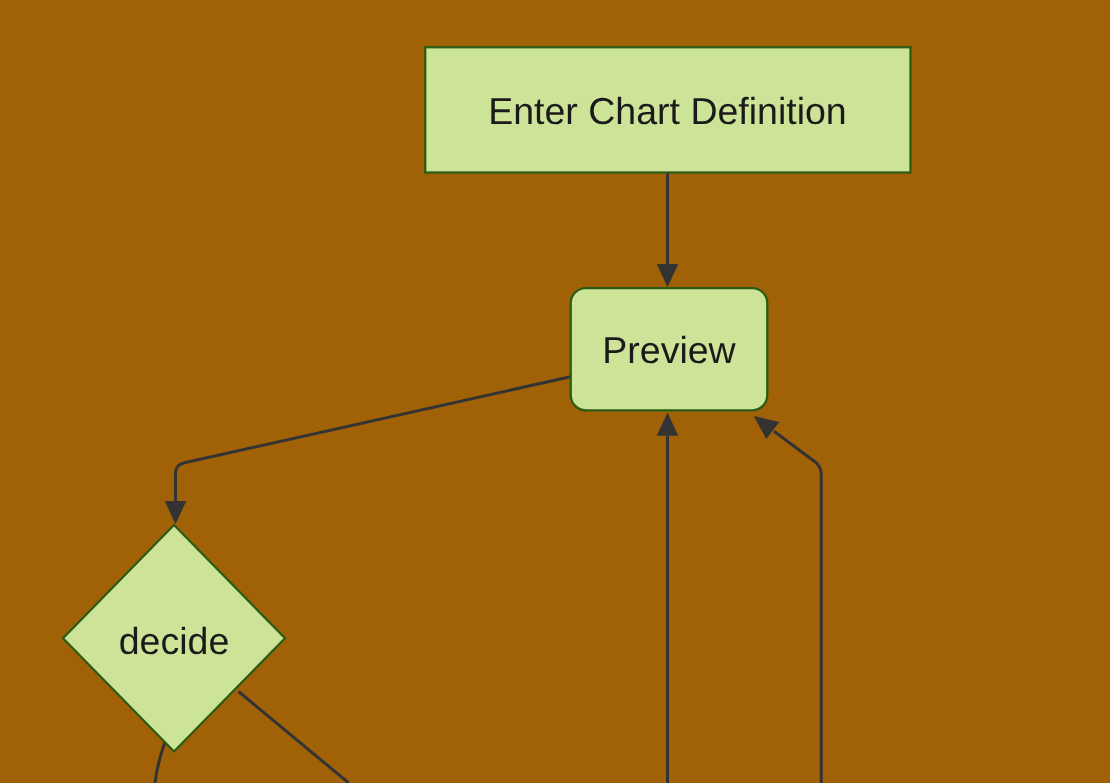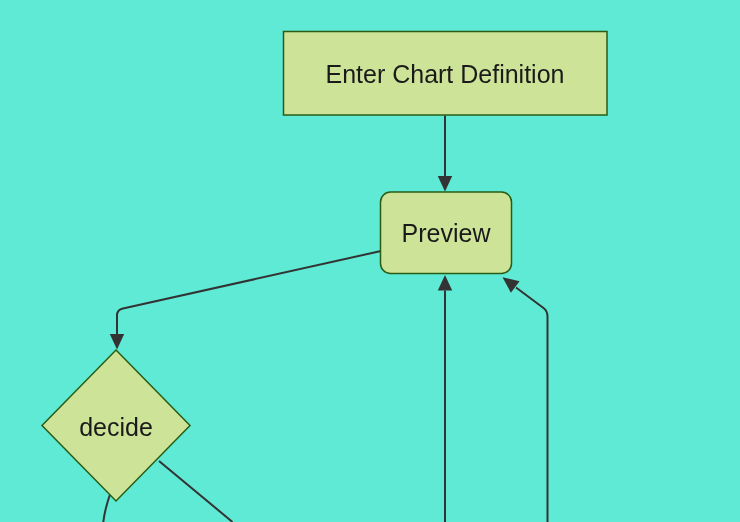--- a/index.html
+++ b/index.html
@@ -4,21 +4,21 @@
 <style>
   html, body {
     margin: 0;
     padding: 0;
     background: #ffffff;
   }
   #stage {
     position: relative;
     width: 740px;
     height: 522px;
-    background: #5eead4;
+    background: #a16207;
     overflow: hidden;
   }
   svg {
     display: block;
   }
   .node-shape {
     stroke-width: 1.5px;
   }
   .edge {
     fill: none;

